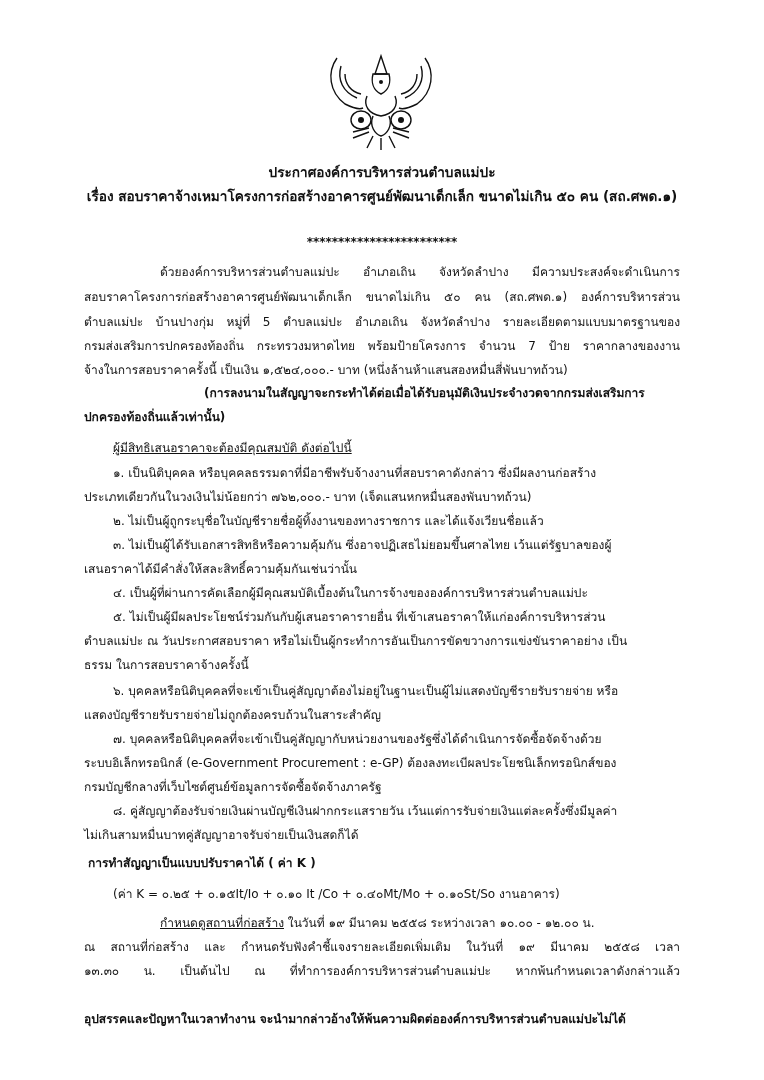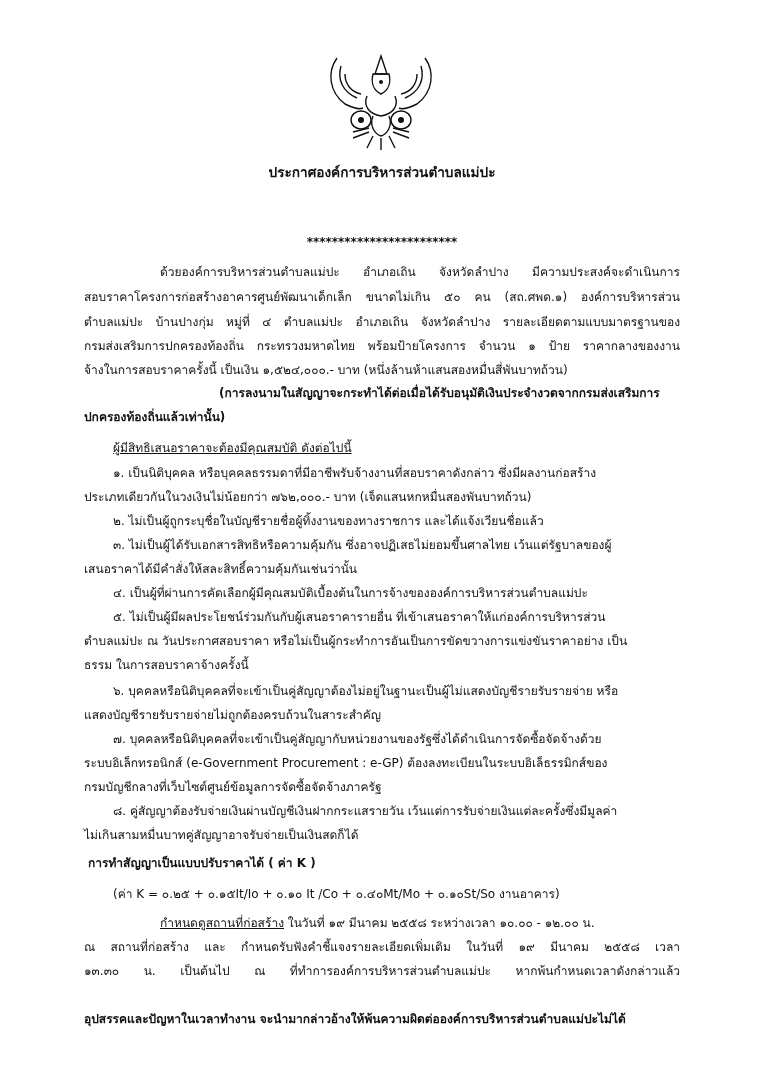--- a/index.html
+++ b/index.html
@@ -41,28 +41,29 @@
       <path d="M50 84 L44 96 M58 86 L58 98 M66 84 L72 96"></path>
     </g>
     <g fill="#111">
       <circle cx="58" cy="30" r="2"></circle>
       <circle cx="38" cy="68" r="3"></circle>
       <circle cx="78" cy="68" r="3"></circle>
     </g>
   </svg>
 
   <div class="line center title" style="top:162px;">ประกาศองค์การบริหารส่วนตำบลแม่ปะ</div>
+  <div class="line center title" style="top:186px;">เรื่อง  สอบราคาจ้างเหมาโครงการก่อสร้างอาคารศูนย์พัฒนาเด็กเล็ก  ขนาดไม่เกิน  ๕๐  คน  (สถ.ศพด.๑)</div>
   <div class="line center bold" style="top:232px; font-size:12px;">************************</div>
 
   <div class="line" style="top:262px; left:160px; width:520px; text-align:justify; text-align-last:justify;">ด้วยองค์การบริหารส่วนตำบลแม่ปะ  อำเภอเถิน  จังหวัดลำปาง   มีความประสงค์จะดำเนินการ</div>
   <div class="line just" style="top:287px;">สอบราคาโครงการก่อสร้างอาคารศูนย์พัฒนาเด็กเล็ก  ขนาดไม่เกิน  ๕๐  คน  (สถ.ศพด.๑)  องค์การบริหารส่วน</div>
-  <div class="line just" style="top:312px;">ตำบลแม่ปะ  บ้านปางกุ่ม  หมู่ที่ ๔  ตำบลแม่ปะ  อำเภอเถิน  จังหวัดลำปาง  รายละเอียดตามแบบมาตรฐานของ</div>
-  <div class="line just" style="top:336px;">กรมส่งเสริมการปกครองท้องถิ่น  กระทรวงมหาดไทย  พร้อมป้ายโครงการ  จำนวน  ๑  ป้าย  ราคากลางของงาน</div>
+  <div class="line just" style="top:312px;">ตำบลแม่ปะ  บ้านปางกุ่ม  หมู่ที่ 5  ตำบลแม่ปะ  อำเภอเถิน  จังหวัดลำปาง  รายละเอียดตามแบบมาตรฐานของ</div>
+  <div class="line just" style="top:336px;">กรมส่งเสริมการปกครองท้องถิ่น  กระทรวงมหาดไทย  พร้อมป้ายโครงการ  จำนวน  7  ป้าย  ราคากลางของงาน</div>
   <div class="line" style="top:360px; left:84px;">จ้างในการสอบราคาครั้งนี้   เป็นเงิน  ๑,๕๒๔,๐๐๐.-  บาท   (หนึ่งล้านห้าแสนสองหมื่นสี่พันบาทถ้วน)</div>
-  <div class="line bold" style="top:383px; left:219px;">(การลงนามในสัญญาจะกระทำได้ต่อเมื่อได้รับอนุมัติเงินประจำงวดจากกรมส่งเสริมการ</div>
+  <div class="line bold" style="top:383px; left:204px;">(การลงนามในสัญญาจะกระทำได้ต่อเมื่อได้รับอนุมัติเงินประจำงวดจากกรมส่งเสริมการ</div>
   <div class="line bold" style="top:407px; left:84px;">ปกครองท้องถิ่นแล้วเท่านั้น)</div>
 
   <div class="line u" style="top:438px; left:113px;">ผู้มีสิทธิเสนอราคาจะต้องมีคุณสมบัติ ดังต่อไปนี้</div>
 
   <div class="line" style="top:463px; left:113px;">๑.  เป็นนิติบุคคล  หรือบุคคลธรรมดาที่มีอาชีพรับจ้างงานที่สอบราคาดังกล่าว   ซึ่งมีผลงานก่อสร้าง</div>
   <div class="line" style="top:487px; left:84px;">ประเภทเดียวกันในวงเงินไม่น้อยกว่า     ๗๖๒,๐๐๐.-    บาท  (เจ็ดแสนหกหมื่นสองพันบาทถ้วน)</div>
 
   <div class="line" style="top:511px; left:113px;">๒.  ไม่เป็นผู้ถูกระบุชื่อในบัญชีรายชื่อผู้ทิ้งงานของทางราชการ    และได้แจ้งเวียนชื่อแล้ว</div>
 
   <div class="line" style="top:535px; left:113px;">๓.  ไม่เป็นผู้ได้รับเอกสารสิทธิหรือความคุ้มกัน    ซึ่งอาจปฏิเสธไม่ยอมขึ้นศาลไทย    เว้นแต่รัฐบาลของผู้</div>
@@ -71,21 +72,21 @@
   <div class="line" style="top:583px; left:113px;">๔.  เป็นผู้ที่ผ่านการคัดเลือกผู้มีคุณสมบัติเบื้องต้นในการจ้างขององค์การบริหารส่วนตำบลแม่ปะ</div>
 
   <div class="line" style="top:607px; left:113px;">๕.  ไม่เป็นผู้มีผลประโยชน์ร่วมกันกับผู้เสนอราคารายอื่น   ที่เข้าเสนอราคาให้แก่องค์การบริหารส่วน</div>
   <div class="line" style="top:631px; left:84px;">ตำบลแม่ปะ  ณ  วันประกาศสอบราคา   หรือไม่เป็นผู้กระทำการอันเป็นการขัดขวางการแข่งขันราคาอย่าง  เป็น</div>
   <div class="line" style="top:655px; left:84px;">ธรรม  ในการสอบราคาจ้างครั้งนี้</div>
 
   <div class="line" style="top:681px; left:113px;">๖.  บุคคลหรือนิติบุคคลที่จะเข้าเป็นคู่สัญญาต้องไม่อยู่ในฐานะเป็นผู้ไม่แสดงบัญชีรายรับรายจ่าย  หรือ</div>
   <div class="line" style="top:705px; left:84px;">แสดงบัญชีรายรับรายจ่ายไม่ถูกต้องครบถ้วนในสาระสำคัญ</div>
 
   <div class="line" style="top:729px; left:113px;">๗.  บุคคลหรือนิติบุคคลที่จะเข้าเป็นคู่สัญญากับหน่วยงานของรัฐซึ่งได้ดำเนินการจัดซื้อจัดจ้างด้วย</div>
-  <div class="line" style="top:753px; left:84px;">ระบบอิเล็กทรอนิกส์  (e-Government Procurement : e-GP) ต้องลงทะเบียนในระบบอิเล็ธรรมิกส์ของ</div>
+  <div class="line" style="top:753px; left:84px;">ระบบอิเล็กทรอนิกส์  (e-Government Procurement : e-GP) ต้องลงทะเบีผลประโยชนิเล็กทรอนิกส์ของ</div>
   <div class="line" style="top:777px; left:84px;">กรมบัญชีกลางที่เว็บไซต์ศูนย์ข้อมูลการจัดซื้อจัดจ้างภาครัฐ</div>
 
   <div class="line" style="top:801px; left:113px;">๘.  คู่สัญญาต้องรับจ่ายเงินผ่านบัญชีเงินฝากกระแสรายวัน  เว้นแต่การรับจ่ายเงินแต่ละครั้งซึ่งมีมูลค่า</div>
   <div class="line" style="top:825px; left:84px;">ไม่เกินสามหมื่นบาทคู่สัญญาอาจรับจ่ายเป็นเงินสดก็ได้</div>
 
   <div class="line bold" style="top:853px; left:88px;">การทำสัญญาเป็นแบบปรับราคาได้  ( ค่า K )</div>
   <div class="line" style="top:884px; left:113px;">(ค่า K = ๐.๒๕ + ๐.๑๕It/Io + ๐.๑๐ It /Co + ๐.๔๐Mt/Mo + ๐.๑๐St/So งานอาคาร)</div>
 
   <div class="line" style="top:913px; left:160px;">
     <span class="u">กำหนดดูสถานที่ก่อสร้าง</span><span>   ในวันที่   ๑๙   มีนาคม   ๒๕๕๘   ระหว่างเวลา   ๑๐.๐๐  -  ๑๒.๐๐   น.</span>

